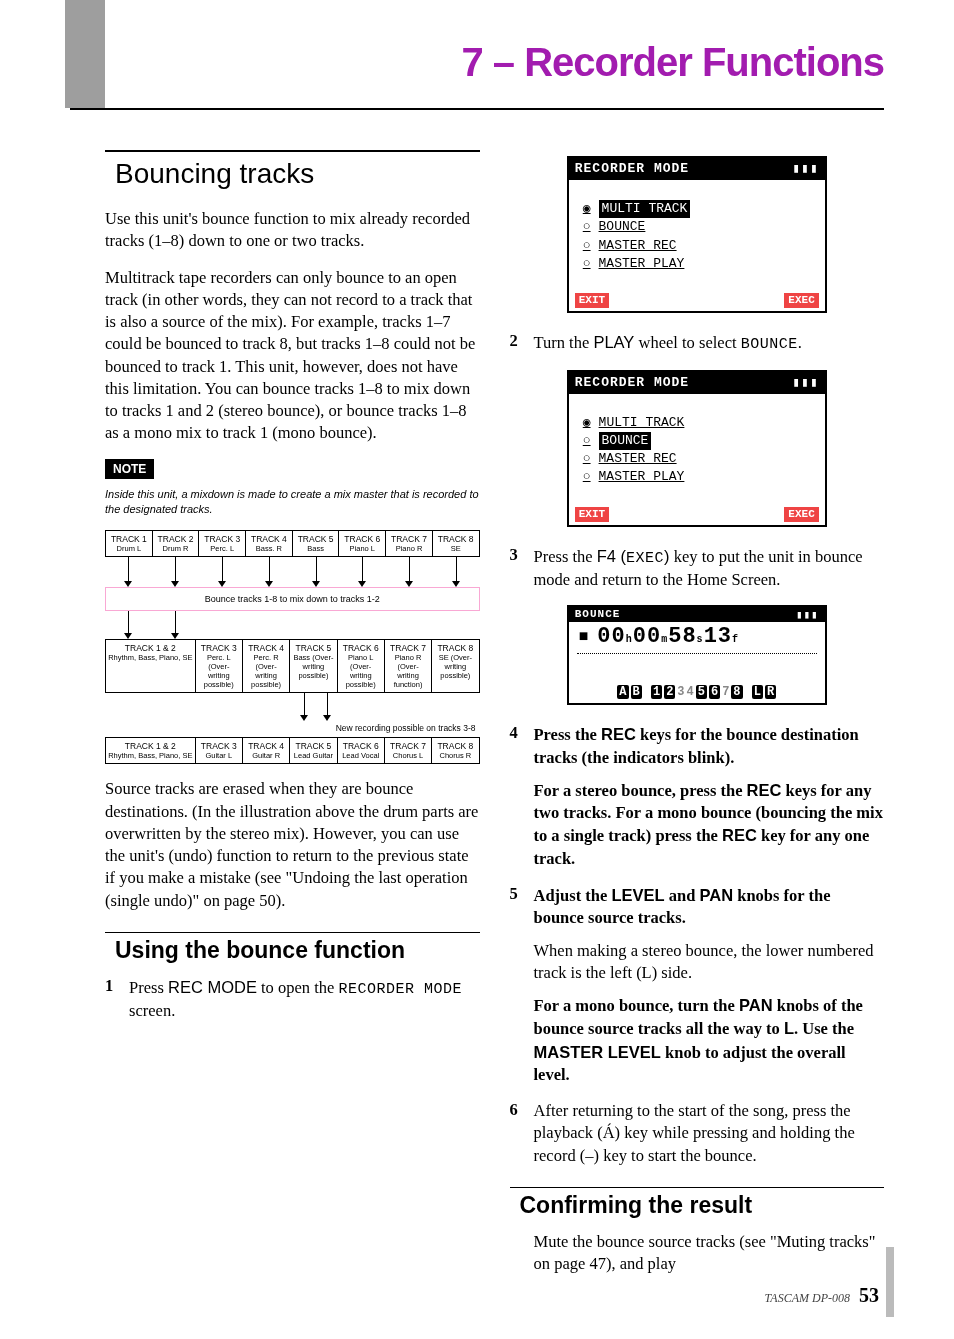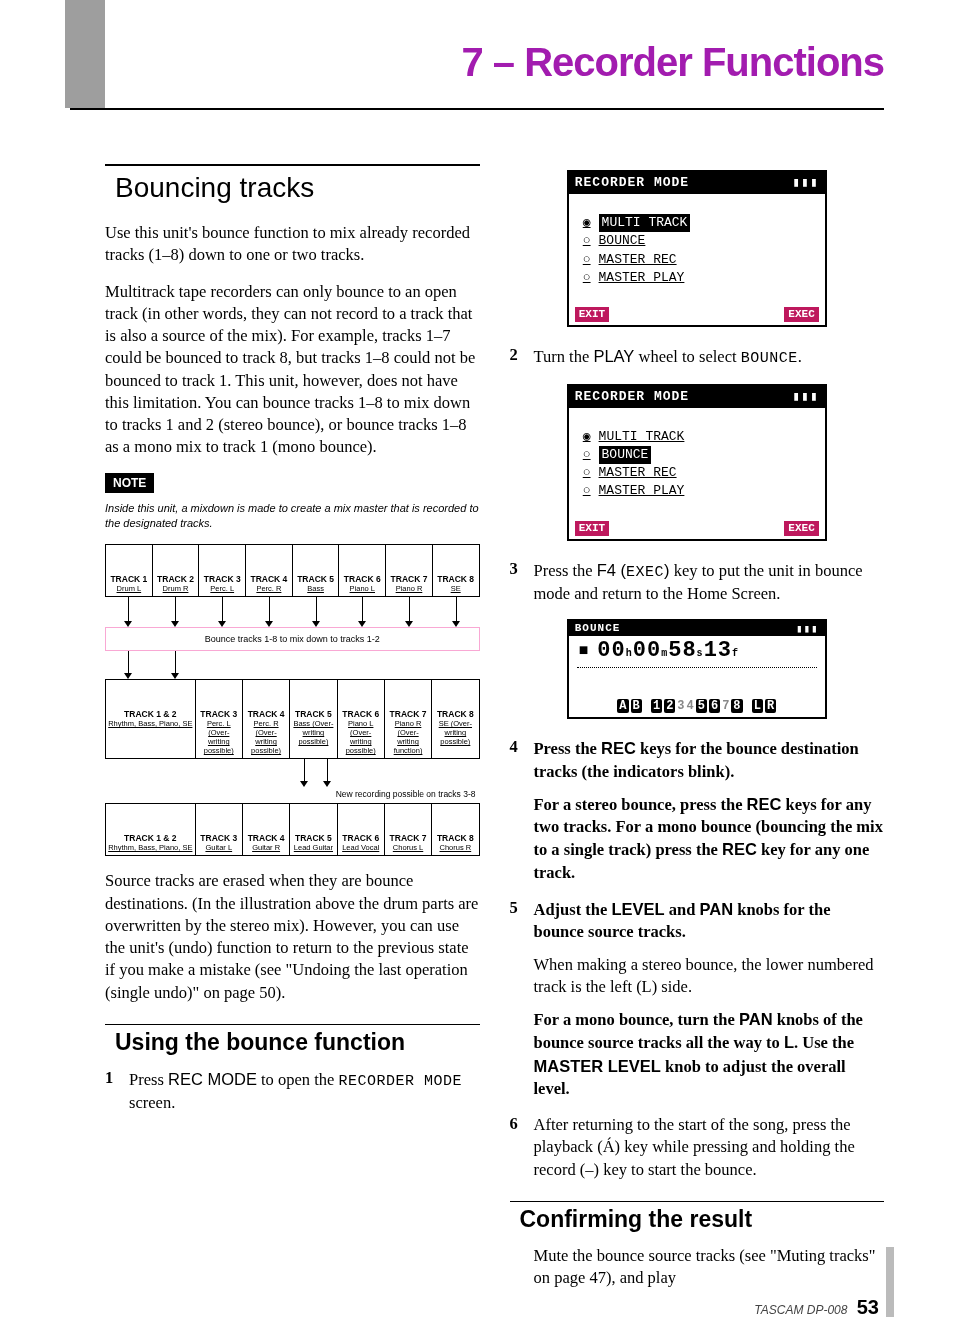--- a/index.html
+++ b/index.html
@@ -32,21 +32,21 @@
   .top-rule {
     position: absolute;
     top: 108px;
     left: 70px;
     right: 70px;
     height: 2px;
     background: #000;
   }
   .columns {
     position: absolute;
-    top: 164px;
+    top: 150px;
     left: 105px;
     right: 70px;
     display: flex;
     gap: 30px;
   }
   .col {
     flex: 1;
     min-width: 0;
   }
   .h1-rule {
@@ -147,21 +147,21 @@
   }
   .lcd-row { display: flex; align-items: center; gap: 4px; white-space: nowrap; }
   .radio-on::before { content: "◉"; margin-right: 4px; }
   .radio-off::before { content: "○"; margin-right: 4px; }
   .hl { background: #000; color: #fff; padding: 0 3px; }
   .lcd-ftr {
     display: flex;
     justify-content: space-between;
     padding: 0 6px 3px 6px;
   }
-  .lcd-btn { background: #be185d; color: #fff; padding: 0 4px; font-size: 11px; font-weight: bold; }
+  .lcd-btn { background: #ef4444; color: #fff; padding: 0 4px; font-size: 11px; font-weight: bold; }
   .lcd-time {
     border: 2px solid #000;
     width: 260px;
     margin: 6px auto 18px auto;
     font-family: 'Courier New', monospace;
     background: #fff;
   }
   .lcd-time-hdr {
     background: #000; color: #fff; padding: 1px 6px; font-size: 11px; font-weight: bold; display: flex; justify-content: space-between; letter-spacing: 1px;
   }
@@ -184,23 +184,23 @@
   .lcd-time-ftr {
     padding: 2px 6px 4px 6px;
     font-size: 12px;
     text-align: center;
     font-weight: bold;
   }
   .lcd-time-ftr .blk { background:#000; color:#fff; padding: 0 2px; margin: 0 1px; border-radius: 2px;}
   .lcd-time-ftr .gry { color:#888; margin: 0 1px;}
   .footer {
     position: absolute;
-    bottom: 20px;
+    bottom: 32px;
     right: 75px;
-    font-family: Liberation Sans, sans-serif;
+    font-family: Liberation Serif, serif;
     font-size: 12px;
     font-style: italic;
     color: #444;
   }
   .footer .pg {
     font-style: normal;
     font-weight: bold;
     font-size: 20px;
     color: #000;
     margin-left: 6px;
@@ -210,22 +210,22 @@
     right: 60px;
     bottom: 22px;
     width: 8px;
     height: 70px;
     background: #bbb;
   }
   
   .dg-row { display: flex; border: 1px solid #000; font-family: Arial, sans-serif; font-size: 8.5px; text-align: center; }
   .dg-cell { border-right: 1px solid #000; padding: 3px 2px; flex: 1; }
   .dg-cell:last-child { border-right: none; }
-  .dg-cell .t { font-weight: bold; display:block;margin-top:26px; }
-  .dg-cell .s { font-weight: normal; font-size: 7.5px; display:block;text-decoration:underline; }
+  .dg-cell .t { font-weight: normal; display:block; }
+  .dg-cell .s { font-weight: normal; font-size: 7.5px; display:block; }
   .dg-wide { flex: 2; }
   .dg-single { border: 1px solid #f9a8d4; font-family: Arial, sans-serif; font-size: 9px; text-align: center; padding: 6px; }
   .dg-arrows, .dg-arrows2 { display:flex; height: 30px; }
   .dg-arrows > div, .dg-arrows2 > div { flex:1; position:relative; }
   .dg-arrows > div::after {
     content:""; position:absolute; left:50%; top:0; bottom:6px; width:1px; background:#000;
   }
   .dg-arrows > div::before {
     content:""; position:absolute; left:50%; bottom:0; transform:translateX(-50%);
     border-left:4px solid transparent; border-right:4px solid transparent; border-top:6px solid #000;
@@ -265,21 +265,21 @@
         <div class="dg-cell">
             <span class="t">TRACK 2</span>
             <span class="s">Drum R</span>
           </div>
         <div class="dg-cell">
             <span class="t">TRACK 3</span>
             <span class="s">Perc. L</span>
           </div>
         <div class="dg-cell">
             <span class="t">TRACK 4</span>
-            <span class="s">Perc. R</span>
+            <span class="s">Bass. R</span>
           </div>
         <div class="dg-cell">
             <span class="t">TRACK 5</span>
             <span class="s">Bass</span>
           </div>
         <div class="dg-cell">
             <span class="t">TRACK 6</span>
             <span class="s">Piano L</span>
           </div>
         <div class="dg-cell">

